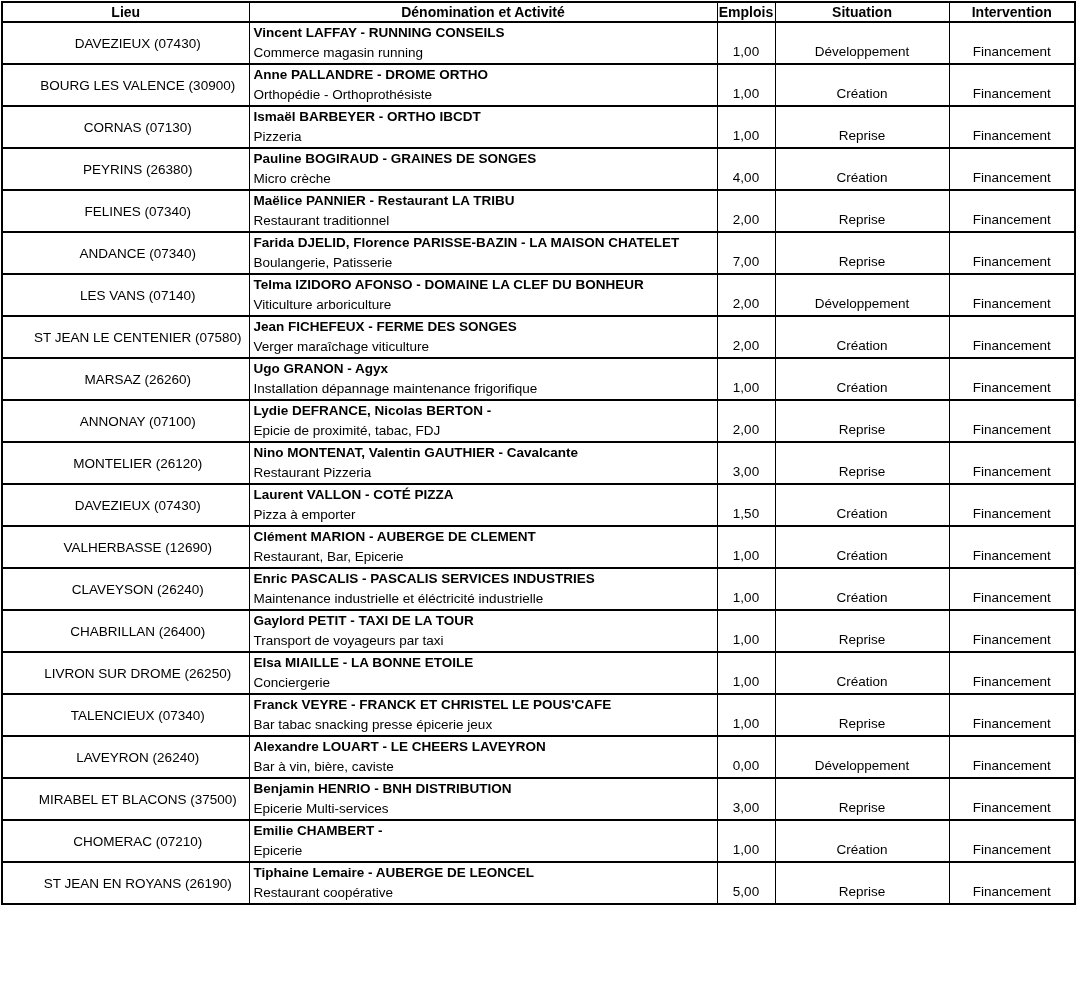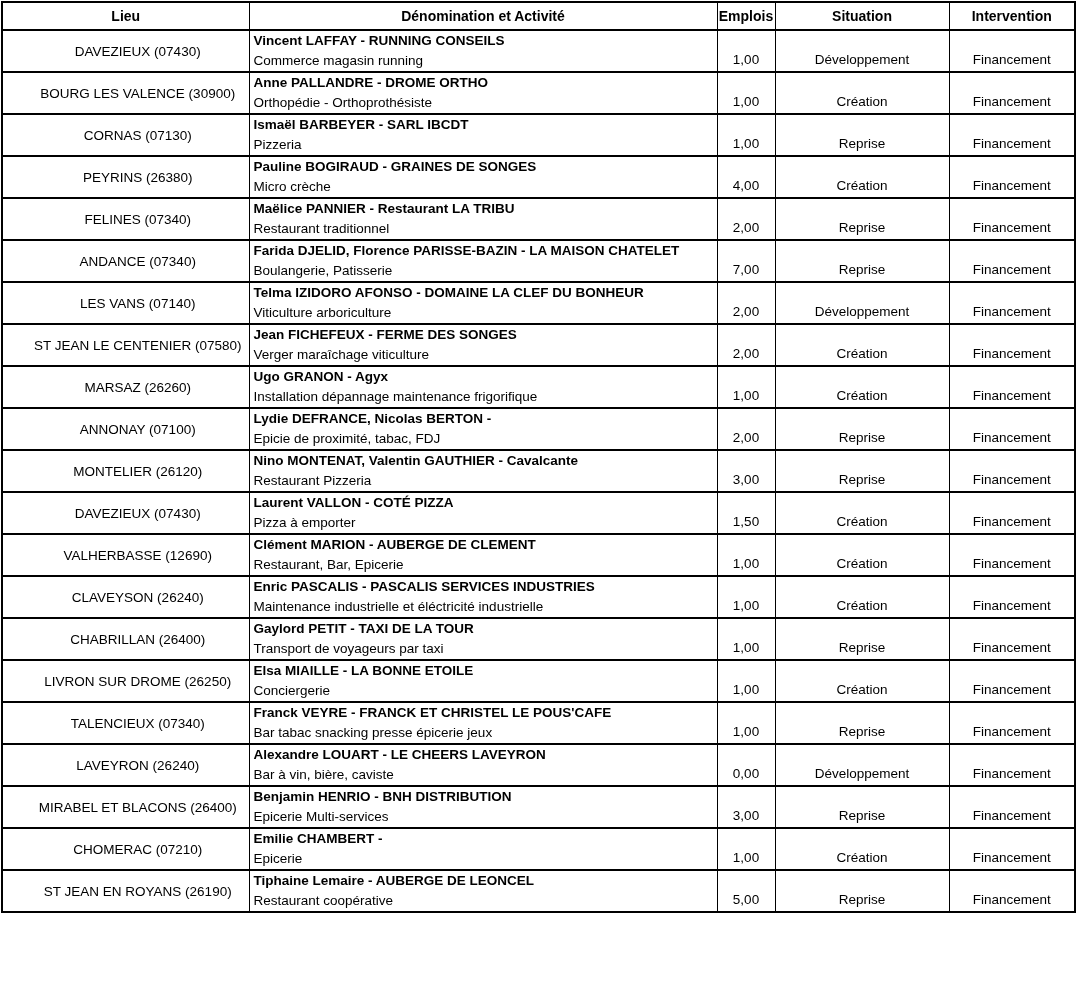--- a/index.html
+++ b/index.html
@@ -19,21 +19,21 @@
     border: 2px solid #000000;
   }
   .grid th, .grid td {
     border: 1px solid #000000;
     border-top-width: 2px;
     border-bottom-width: 2px;
     padding: 0;
     overflow: hidden;
     white-space: nowrap;
   }
-  .grid thead tr { height: 28px; }
+  .grid thead tr { height: 20px; }
   .grid tbody tr { height: 40px; }
   .grid th {
     font-size: 14px;
     font-weight: bold;
     text-align: center;
     vertical-align: middle;
   }
   td.c-lieu {
     text-align: center;
     vertical-align: middle;
@@ -107,21 +107,21 @@
     </td>
     <td class="c-emplois"><span>1,00</span></td>
     <td class="c-situation"><span>Création</span></td>
     <td class="c-intervention"><span>Financement</span></td>
   </tr>
 
   <tr>
     <td class="c-lieu">CORNAS (07130)</td>
     <td class="c-denom">
       <div class="denom-wrap">
-        <div class="biz-name">Ismaël BARBEYER - SARL IBCDT</div>
+        <div class="biz-name">Ismaël BARBEYER - ORTHO IBCDT</div>
         <div class="biz-activity">Pizzeria</div>
       </div>
     </td>
     <td class="c-emplois"><span>1,00</span></td>
     <td class="c-situation"><span>Reprise</span></td>
     <td class="c-intervention"><span>Financement</span></td>
   </tr>
 
   <tr>
     <td class="c-lieu">PEYRINS (26380)</td>
@@ -313,21 +313,21 @@
         <div class="biz-name">Alexandre LOUART - LE CHEERS LAVEYRON</div>
         <div class="biz-activity">Bar à vin, bière, caviste</div>
       </div>
     </td>
     <td class="c-emplois"><span>0,00</span></td>
     <td class="c-situation"><span>Développement</span></td>
     <td class="c-intervention"><span>Financement</span></td>
   </tr>
 
   <tr>
-    <td class="c-lieu">MIRABEL ET BLACONS (26400)</td>
+    <td class="c-lieu">MIRABEL ET BLACONS (37500)</td>
     <td class="c-denom">
       <div class="denom-wrap">
         <div class="biz-name">Benjamin HENRIO - BNH DISTRIBUTION</div>
         <div class="biz-activity">Epicerie Multi-services</div>
       </div>
     </td>
     <td class="c-emplois"><span>3,00</span></td>
     <td class="c-situation"><span>Reprise</span></td>
     <td class="c-intervention"><span>Financement</span></td>
   </tr>

